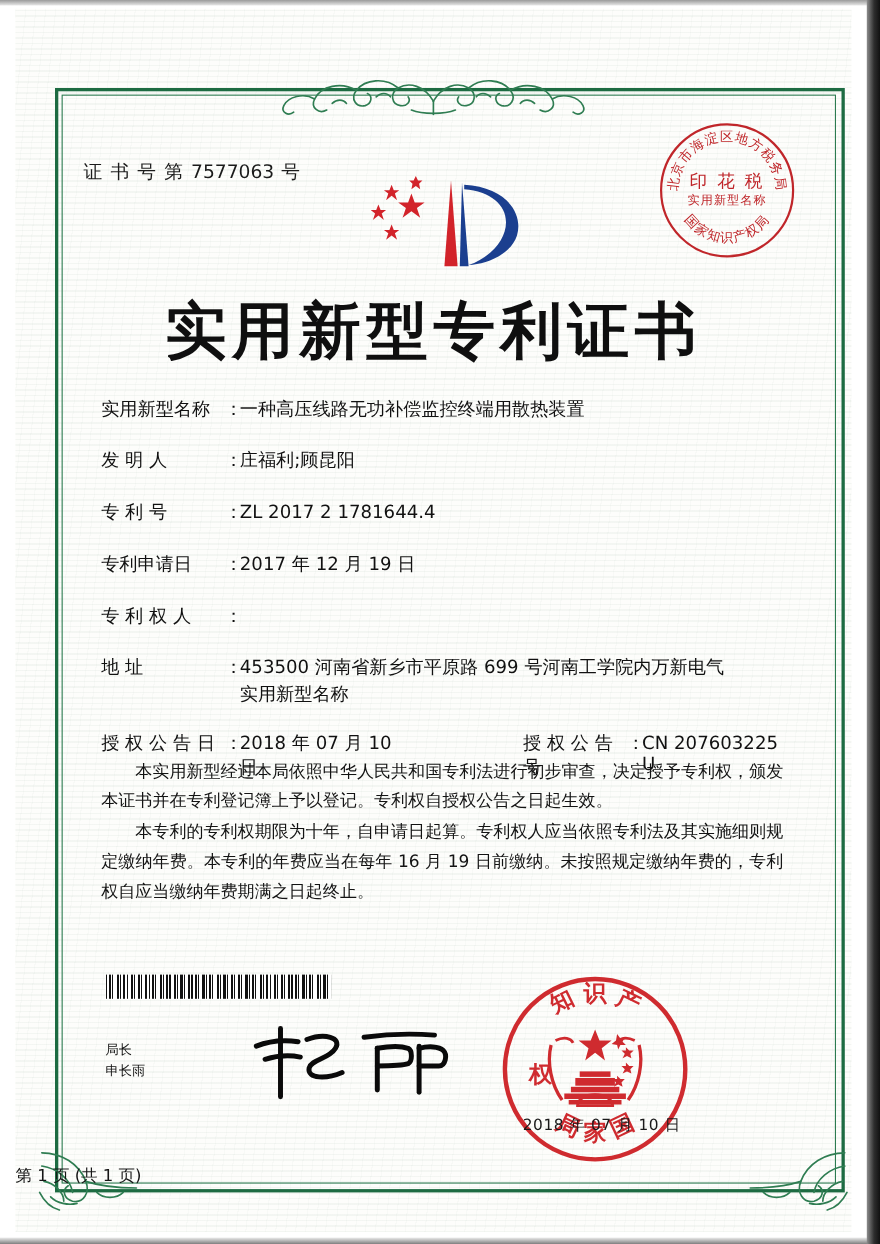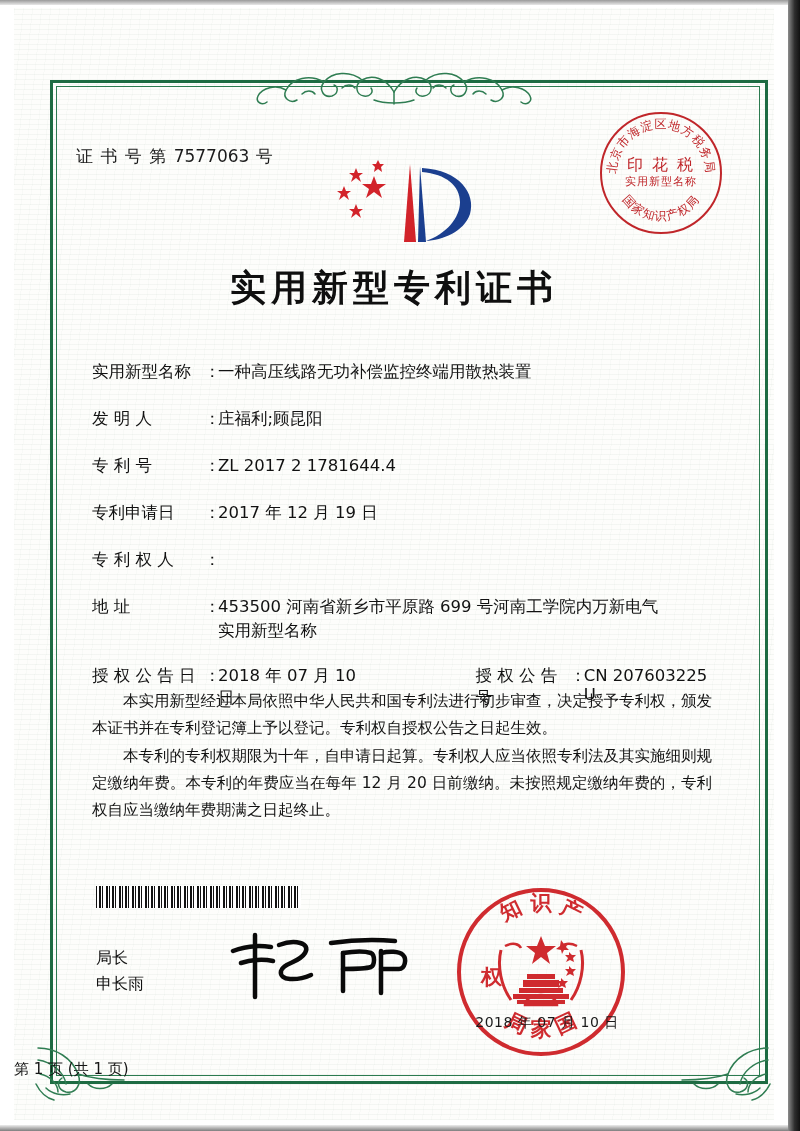--- a/index.html
+++ b/index.html
@@ -119,21 +119,21 @@
   }
   .tax-stamp .mid1 { top: 43px; }
   .tax-stamp .mid2 { top: 62px; font-size: 11px; letter-spacing: 1px; }
 
   
   .title {
     position: absolute;
     left: 0; top: 256px;
     width: 760px;
     text-align: center;
-    font-size: 36px;
+    font-size: 56px;
     font-weight: bold;
     letter-spacing: 5px;
     color: #0f0f0f;
     font-family: Liberation Mono, monospace;
   }
 
   
   .fields {
     position: absolute;
     left: 78px; top: 352px;
@@ -200,21 +200,21 @@
       #111 0px, #111 1px, #fff 1px, #fff 3px,
       #111 3px, #111 5px, #fff 5px, #fff 6px,
       #111 6px, #111 7px, #fff 7px, #fff 10px,
       #111 10px, #111 12px, #fff 12px, #fff 13px);
   }
 
   
   .sig-label {
     position: absolute;
     left: 82px; top: 937px;
-    font-size: 16px;
+    font-size: 12px;
     line-height: 1.6;
     color: #111;
   }
   .signature {
     position: absolute;
     left: 205px; top: 915px;
     width: 200px; height: 80px;
     color: #0a0a0a;
   }
 
@@ -399,21 +399,21 @@
         <span>2018 年 07 月 10 日</span>
         <span class="grant-gap"></span>
         <span>授 权 公 告 号</span>
         <span class="f-colon">：</span>
         <span>CN 207603225 U</span>
       </div>
     </div>
 
     <div class="body-text">
       <p>本实用新型经过本局依照中华人民共和国专利法进行初步审查，决定授予专利权，颁发本证书并在专利登记簿上予以登记。专利权自授权公告之日起生效。</p>
-      <p>本专利的专利权期限为十年，自申请日起算。专利权人应当依照专利法及其实施细则规定缴纳年费。本专利的年费应当在每年 12 月 20 日前缴纳。未按照规定缴纳年费的，专利权自应当缴纳年费期满之日起终止。</p>
+      <p>本专利的专利权期限为十年，自申请日起算。专利权人应当依照专利法及其实施细则规定缴纳年费。本专利的年费应当在每年 16 月 19 日前缴纳。未按照规定缴纳年费的，专利权自应当缴纳年费期满之日起终止。</p>
     </div>
 
     <div class="barcode"></div>
 
     <div class="sig-label">
       <div>局长</div>
       <div>申长雨</div>
     </div>
     <div class="signature">
       <svg width="200" height="80" viewBox="0 0 200 80">

